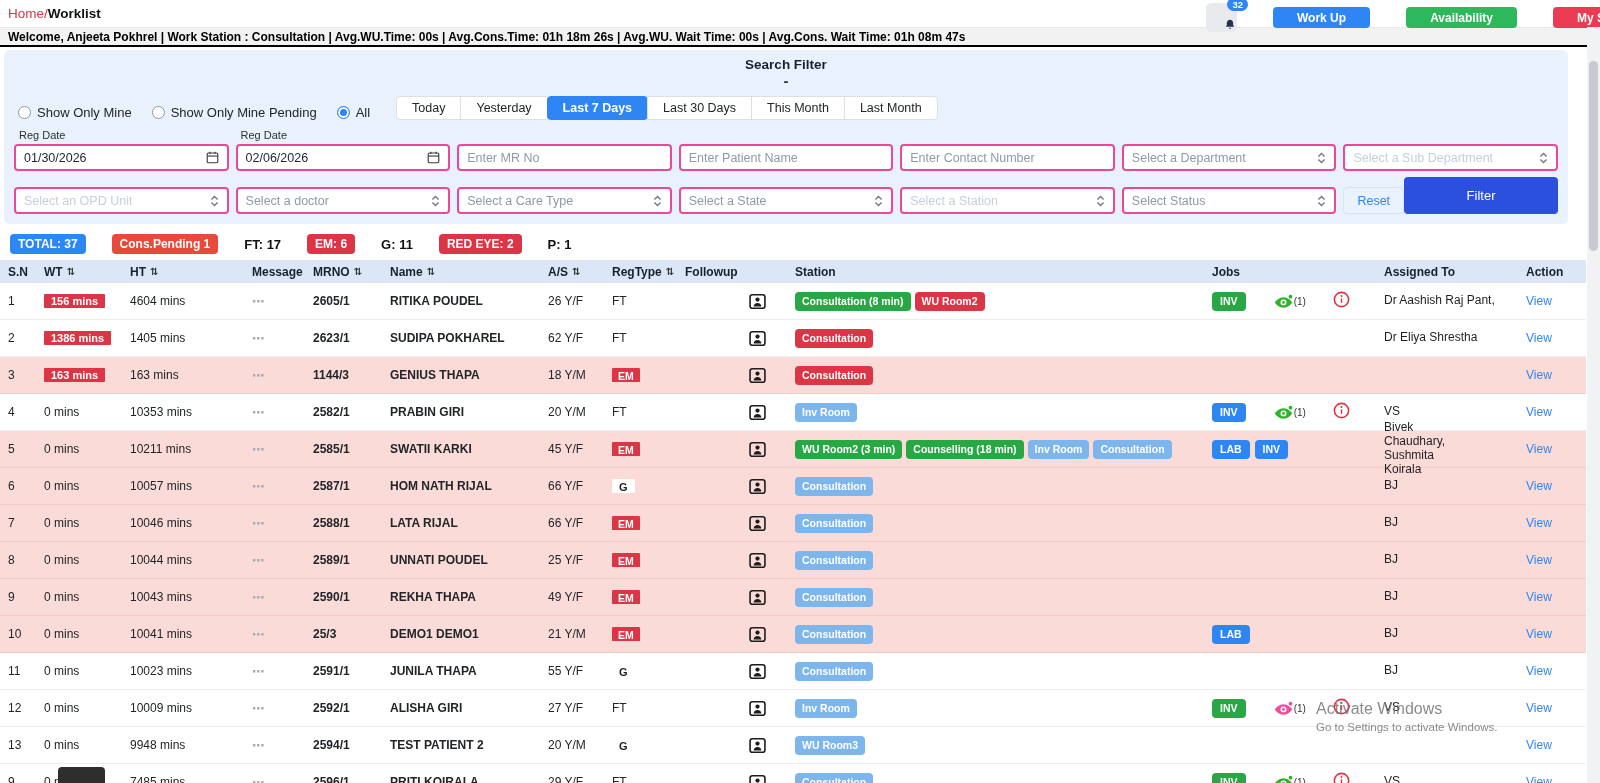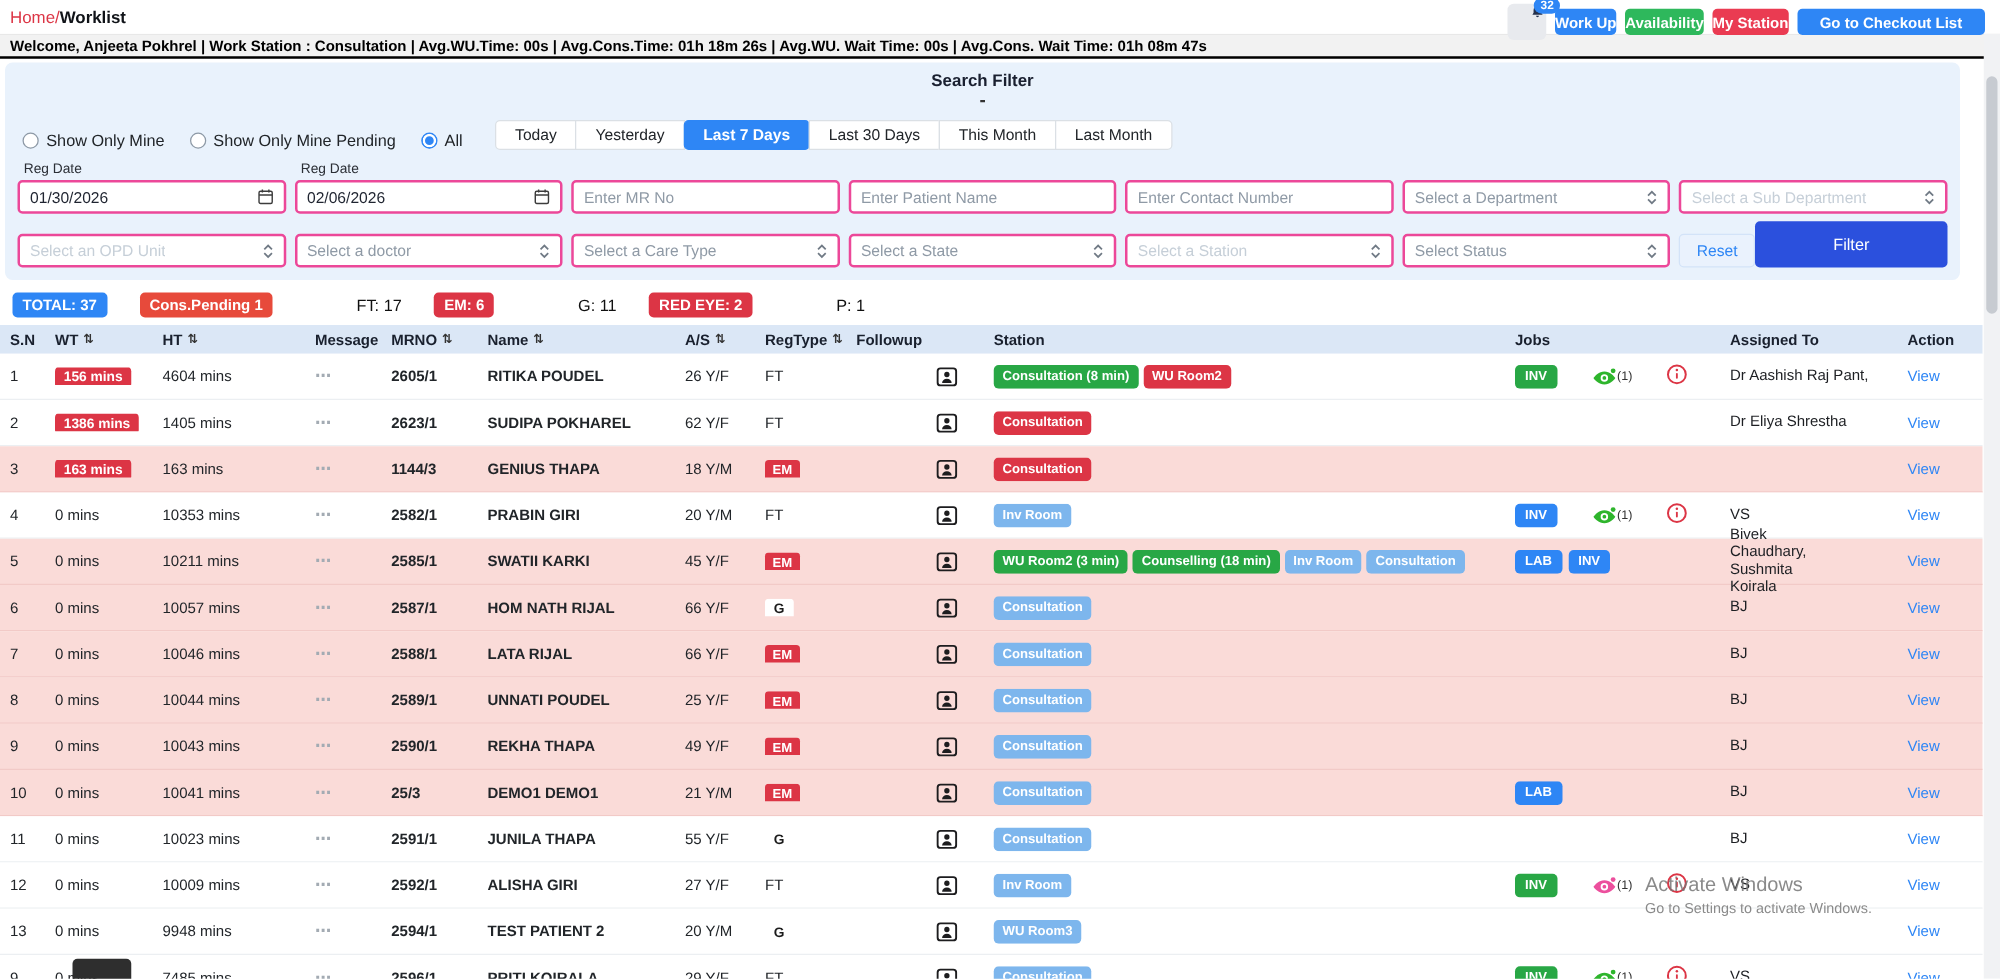--- a/index.html
+++ b/index.html
@@ -7,23 +7,23 @@
   body { font-family:"Liberation Sans","DejaVu Sans",sans-serif; background:#fff; position:relative; color:#212529; }
   button { font-family:inherit; border:none; cursor:pointer; }
 
   
   .topbar { height:27px; display:flex; align-items:center; padding:0 8px; position:relative; background:#fff; }
   .bc { font-size:13.5px; white-space:nowrap; }
   .bc-home,.bc-sep { color:#dc3545; }
   .bc-home { cursor:pointer; }
   .bc-page { color:#101318; font-weight:700; }
   .topbar-right { position:absolute; left:1206px; top:3px; display:flex; align-items:center; gap:7px; }
-  .bell-wrap { position:relative; width:31px; height:29px; background:#e8eaee; border-radius:5px; display:flex; align-items:flex-start; justify-content:center; cursor:pointer;padding-left:16px; }
+  .bell-wrap { position:relative; width:31px; height:29px; background:#e8eaee; border-radius:5px; display:flex; align-items:flex-end; justify-content:center; cursor:pointer;padding-left:16px; }
   .bell-badge { position:absolute; top:-5px; right:-11px; background:#2e86f5; color:#fff; font-size:9.5px; font-weight:700; padding:1.5px 5px; border-radius:8px; line-height:1.1; }
-  .tb-btn { height:21px; padding:0 0; border-radius:4px; color:#fff; font-size:12px; font-weight:600; white-space:nowrap; }
+  .tb-btn { height:21px; padding:0 24px; border-radius:4px; color:#fff; font-size:12px; font-weight:600; white-space:nowrap;margin-left:29px; }
   .tb-blue { background:#2e86f5; } .tb-green { background:#2eb85c; } .tb-red { background:#ea3b52; }
   .tb-checkout { min-width:150px; }
 
   
   .welcome { height:20px; background:#f2f2f2; border-top:1px solid #e8e8e8; border-bottom:2px solid #000000; font-size:12px; font-weight:700; color:#000000; padding:2px 8px; white-space:nowrap; overflow:hidden; }
 
   
   .filter-panel { margin:3px 32px 3px 4px; background:#e9f2fc; border-radius:6px; padding:5px 10px 10px; }
   .fp-head { display:flex; justify-content:space-between; align-items:center; font-size:13.5px; font-weight:700; color:#1a2030; padding:2px 2px 7px;flex-direction:column; }
   .fp-collapse { cursor:pointer; font-weight:700; font-size:15px; color:#333; padding:0 4px; }
@@ -43,21 +43,21 @@
   .ibox { height:27px; background:#fff; border:2px solid #ec4899; border-radius:4px; display:flex; align-items:center; justify-content:space-between; padding:0 8px; font-size:12.5px; cursor:pointer; }
   .ibox .val { color:#1f2430; }
   .ibox .ph { color:#8f9aa6; white-space:nowrap; overflow:hidden; }
   .ibox.disabled .ph { color:#c6cfd8; }
   .field.actions { flex-direction:row; align-items:flex-end; }
   .reset-btn { height:27px; padding:0 13px; background:#eaf2fd; border:1px solid #d3e3f8; color:#2e86f5; border-radius:4px; font-size:12.5px; }
   .filter-btn { height:37px; flex:1; background:#2b50dd; color:#fff; border-radius:4px; font-size:13px; font-weight:500; }
 
   
   .stats { display:flex; align-items:center; gap:26px; padding:7px 10px 6px; }
-  .stat-plain { font-size:13px; font-weight:400; color:#101010;margin-left:41px; }
+  .stat-plain { font-size:13px; font-weight:700; color:#101010; }
   .sbadge { color:#fff; font-size:12px; font-weight:700; padding:3px 8px; border-radius:4px; white-space:nowrap; }
   .sb-blue{background:#2e86f5}.sb-orange{background:#e74a3b}.sb-red{background:#dc3545}
 
   
   .tbl { margin-right:14px; }
   .thead,.trow { display:grid; grid-template-columns:36px 86px 112px 62px 78px 156px 62px 68px 112px 418px 166px 140px 60px; align-items:center; padding-left:8px; }
   .thead { background:#dbe7f6; height:23px; font-size:12px; font-weight:700; color:#19202e; }
   .th { display:flex; align-items:center; gap:4px; white-space:nowrap; }
   .sort { font-size:10px; color:#333; cursor:pointer; }
   .trow { height:37px; background:#fff; border-bottom:1px solid #eceff2; font-size:12px; }

